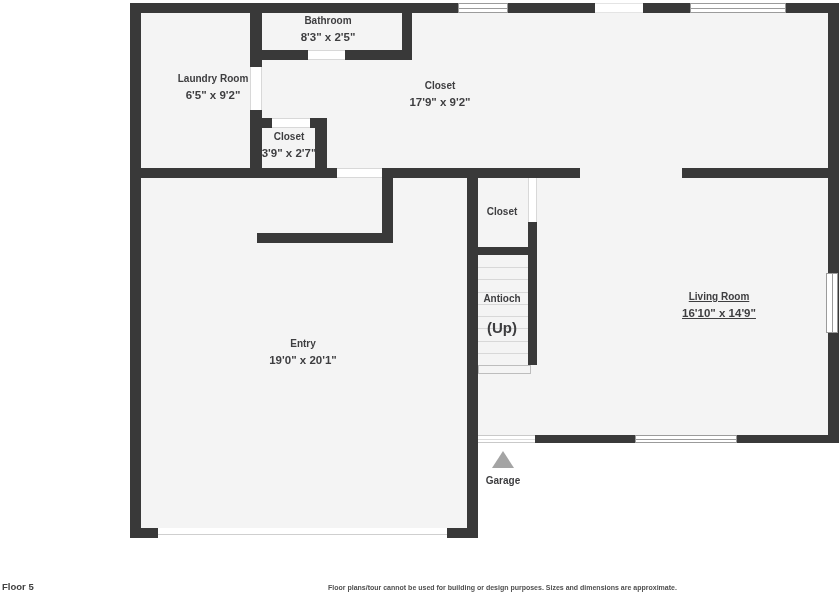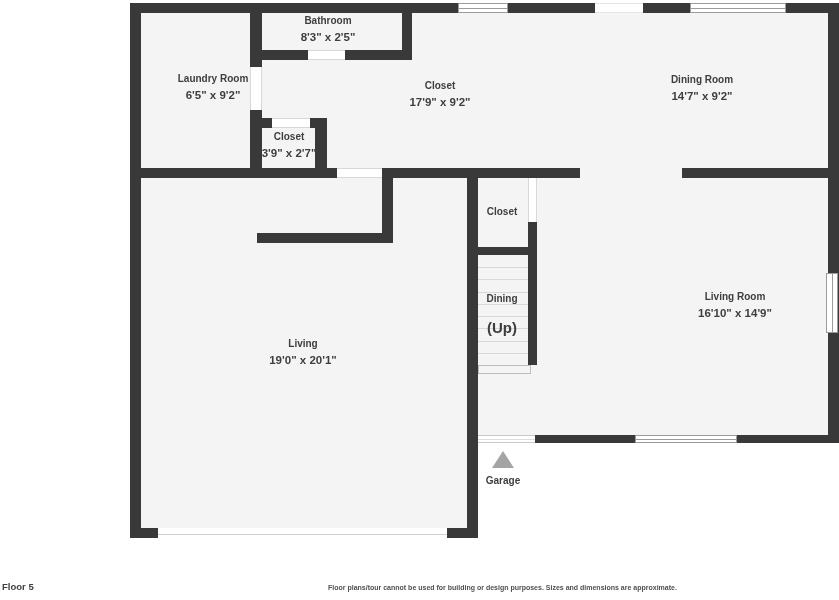--- a/index.html
+++ b/index.html
@@ -93,41 +93,37 @@
         <span class="dm">8'3" x 2'5"</span>
       </div>
       <div class="room-label" style="left: 197px; top: 70px; margin-left: 16px;">
         <span class="nm">Laundry Room</span>
         <span class="dm">6'5" x 9'2"</span>
       </div>
       <div class="room-label" style="left: 440px; top: 77px;">
         <span class="nm">Closet</span>
         <span class="dm">17'9" x 9'2"</span>
       </div>
-      <div class="room-label" style="left: 702px; top: 71px;">
-        <span class="nm">Dining Room</span>
-        <span class="dm">14'7" x 9'2"</span>
-      </div>
       <div class="room-label" style="left: 289px; top: 128px;">
         <span class="nm">Closet</span>
         <span class="dm">3'9" x 2'7"</span>
       </div>
       <div class="room-label" style="left: 502px; top: 203px;">
         <span class="nm">Closet</span>
       </div>
       <div class="room-label sub-large" style="left: 502px; top: 290px;">
-        <span class="nm">Dining</span>
+        <span class="nm">Antioch</span>
         <span class="dm">(Up)</span>
       </div>
-      <div class="room-label" style="left: 735px; top: 288px;">
+      <div class="room-label" style="left: 719px; top: 288px; text-decoration: underline;">
         <span class="nm">Living Room</span>
         <span class="dm">16'10" x 14'9"</span>
       </div>
       <div class="room-label" style="left: 303px; top: 335px;">
-        <span class="nm">Living</span>
+        <span class="nm">Entry</span>
         <span class="dm">19'0" x 20'1"</span>
       </div>
       <div class="room-label" style="left: 503px; top: 472px;">
         <span class="nm">Garage</span>
       </div>
       <div class="entry-arrow" style="left: 492px; top: 451px; border-left-width: 11px; border-right-width: 11px; border-bottom: 17px solid rgb(164, 164, 164);"></div>
     </div>
   <div class="footer-floor">Floor 5</div>
   <div class="footer-disclaimer">Floor plans/tour cannot be used for building or design purposes. Sizes and dimensions are approximate.</div>
 </div>

